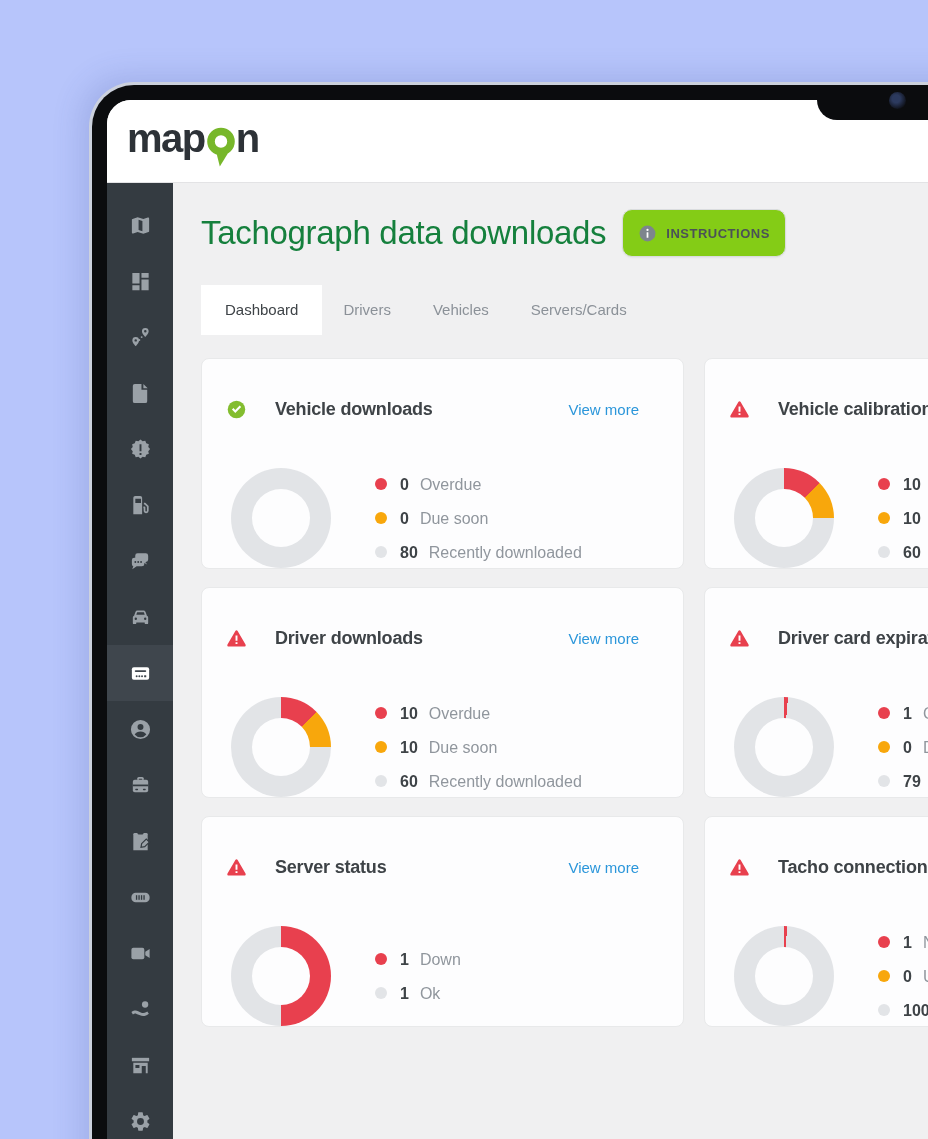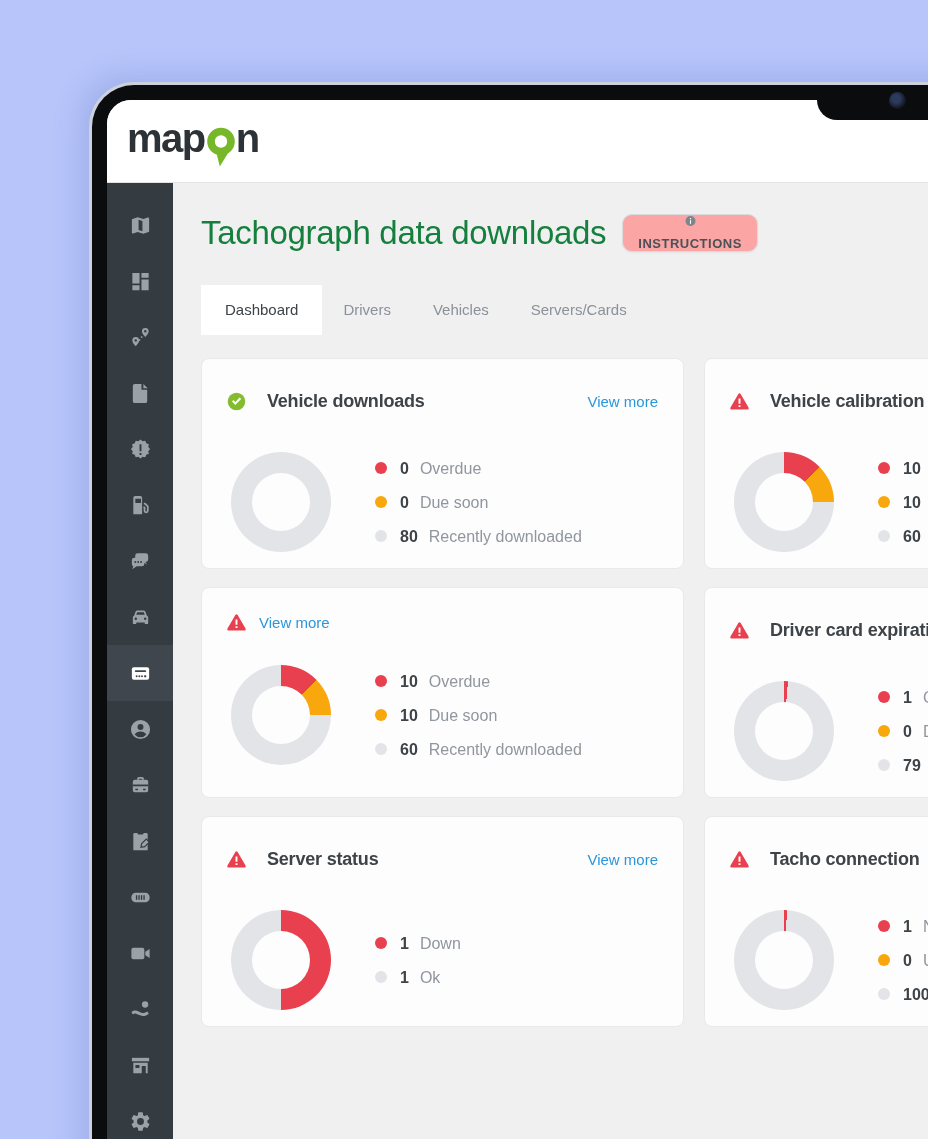--- a/index.html
+++ b/index.html
@@ -37,37 +37,37 @@
   .app-body{flex:1;display:flex;min-height:0;background:#f0f0f1;border-top:1px solid #e3e3e5}
   .sidebar{width:66px;flex:0 0 66px;background:#343b41;padding-top:14px;display:flex;flex-direction:column}
   .side-item{height:56px;display:flex;align-items:center;justify-content:center;color:#9aa1a7;cursor:pointer;flex:0 0 auto}
   .side-item.active{background:#3f464d;color:#ffffff}
   .side-item svg{width:23px;height:23px;fill:currentColor}
   .main{flex:1;padding:25px 0 0 28px;position:relative}
   
   .title-row{display:flex;align-items:center;gap:16px;height:50px}
   .page-title{font-size:33px;font-weight:500;color:#15803d;letter-spacing:-.3px;margin:0;line-height:50px;white-space:nowrap}
   .instructions-btn{
-    display:inline-flex;align-items:center;gap:9px;height:38px;padding:0 15px;
-    background:#fca5a5;border:1px solid #dadcde;border-radius:10px;
+    display:inline-flex;align-items:center;gap:9px;height:48px;padding:0 15px;
+    background:#84cc16;border:1px solid #dadcde;border-radius:10px;
     font-family:inherit;font-size:13px;font-weight:700;letter-spacing:.5px;color:#4b5157;
-    cursor:pointer;box-shadow:0 1px 2px rgba(0,0,0,.05);white-space:nowrap;flex-direction:column;
+    cursor:pointer;box-shadow:0 1px 2px rgba(0,0,0,.05);white-space:nowrap;
   }
   .instructions-btn svg{width:19px;height:19px}
   
   .tab-bar{display:flex;margin-top:27px}
   .tab{padding:16px 21px;font-size:15px;line-height:18px;color:#8b9198;cursor:pointer;background:transparent;border:none;font-family:inherit;white-space:nowrap}
   .tab.active{background:#fff;color:#3e4347;padding:8px 24px}
   
   .cards-grid{display:grid;grid-template-columns:483px 483px;gap:18px 20px;margin-top:23px;width:986px}
   .card{background:#fdfdfe;border:1px solid #e8e9ea;border-radius:8px;padding:24px;height:211px;box-sizing:border-box}
   .card-head{display:flex;align-items:center;gap:12px}
   .status-icon{width:21px;height:21px;flex:0 0 auto}
-  .card-title{font-size:18px;font-weight:700;color:#3e4347;margin:8px;flex:1;white-space:nowrap;letter-spacing:-.2px}
-  .view-more{font-size:15px;color:#2b96da;text-decoration:none;margin-right:1px;cursor:pointer;white-space:nowrap}
+  .card-title{font-size:18px;font-weight:700;color:#3e4347;margin:16px;flex:1;white-space:nowrap;letter-spacing:-.2px}
+  .view-more{font-size:15px;color:#2b96da;text-decoration:none;margin-right:20px;cursor:pointer;white-space:nowrap}
   .card-body{display:flex;align-items:center;margin-top:32px;gap:44px;padding-left:5px}
   .donut{width:100px;height:100px;border-radius:50%;position:relative;flex:0 0 auto}
   .donut::after{content:"";position:absolute;inset:21px;background:#fdfdfe;border-radius:50%}
   .legend{display:flex;flex-direction:column;gap:15px}
   .legend-row{display:flex;align-items:center;font-size:16px;line-height:19px}
   .dot{width:12px;height:12px;border-radius:50%;margin-right:13px;flex:0 0 auto}
   .num{font-weight:700;color:#3e4347;margin-right:11px;white-space:nowrap}
   .lab{color:#90969d;white-space:nowrap}
   .sprite{position:absolute;width:0;height:0;overflow:hidden}
 </style>
@@ -347,20 +347,21 @@
 
   </div>
                 </div>
     </div>
   </article>
             <article class="card">
     <div class="card-head">
       <svg class="status-icon" viewBox="0 0 24 24">
                   <use href="#i-alert-triangle"></use>
                 </svg>
+      <h3 class="card-title">Driver downloads</h3>
       <a class="view-more">View more</a>
     </div>
     <div class="card-body">
       <div class="donut" style="background: conic-gradient(rgb(232, 64, 78) 0deg, rgb(232, 64, 78) 45deg, rgb(248, 167, 12) 45deg, rgb(248, 167, 12) 90deg, rgb(226, 228, 231) 90deg, rgb(226, 228, 231) 360deg);"></div>
       <div class="legend">
                   <div class="legend-row">
     <span class="dot" style="background: rgb(232, 64, 78);"></span>
     <span class="num">10</span>
     <span class="lab">Overdue</span>
   </div>

